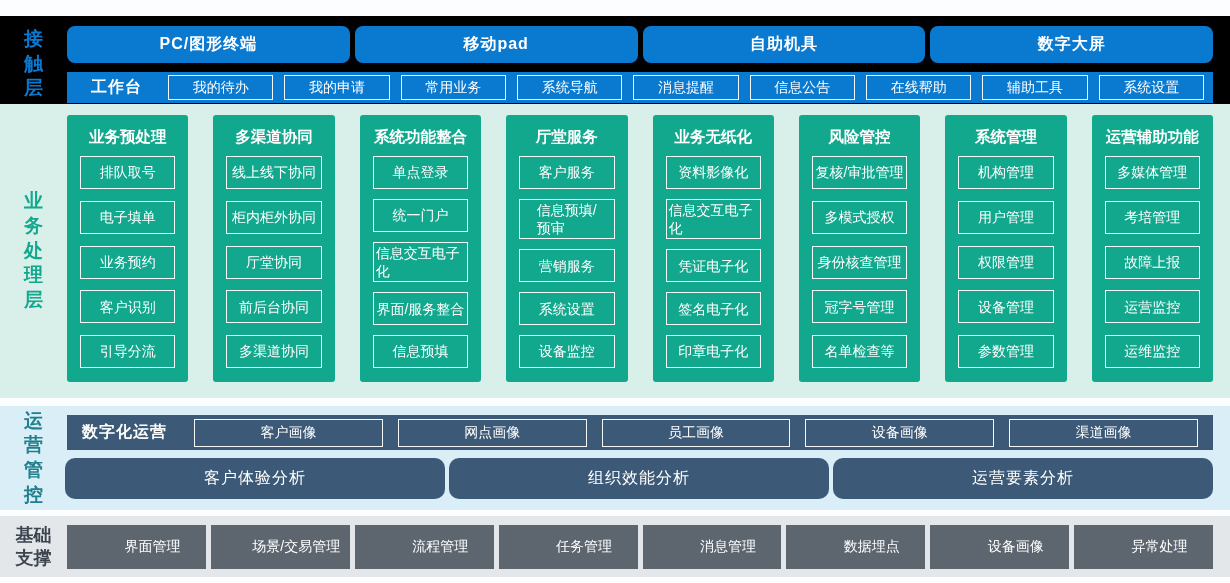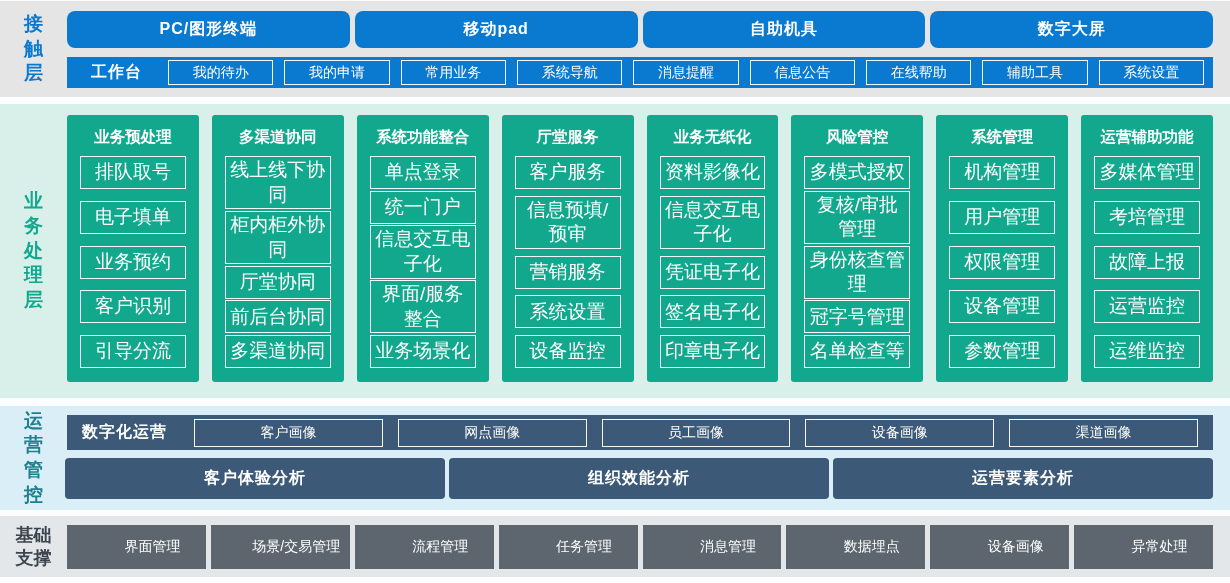--- a/index.html
+++ b/index.html
@@ -1,52 +1,52 @@
 <!DOCTYPE html>
 <html><head>
 <meta charset="utf-8">
 <style>
   html,body{margin:0;padding:0;}
   body{background:#fbfdfe;font-family:"Liberation Sans","DejaVu Sans",sans-serif;}
   .page{position:relative;width:1230px;height:583px;background:#fbfdfe;overflow:hidden;}
 
   .band{position:absolute;left:0;right:0;}
-  .band-contact{top:1px;height:96px;background:#e5e5e5;}
+  .band-contact{top:16px;height:96px;background:#000000;}
   .band-business{top:104px;height:294px;background:#d9f0ea;}
   .band-ops{top:406px;height:104px;background:#daeef8;}
   .band-foundation{top:516px;height:61px;background:#e3e7ea;}
 
   .side-label{position:absolute;left:0;top:0;bottom:0;width:67px;display:flex;align-items:center;justify-content:center;font-weight:bold;}
   .side-label .vtext{display:inline-block;width:1.05em;line-height:1.3;text-align:center;word-break:break-all;font-size:19px;letter-spacing:0;}
   .side-label .vtext2{display:inline-block;width:2.1em;line-height:1.25;text-align:center;word-break:break-all;font-size:18px;}
   .lbl-contact{color:#0a79d0;}
   .lbl-business{color:#12a88d;}
   .lbl-ops{color:#1f7f8d;}
   .lbl-foundation{color:#3c444e;}
 
   
   .channels{position:absolute;left:67px;right:17px;top:10px;height:37px;display:flex;gap:5px;}
   .channel{flex:1;background:#0a79d0;border-radius:8px;color:#fff;font-weight:bold;font-size:16px;display:flex;align-items:center;justify-content:center;letter-spacing:1px;}
   .workbench{position:absolute;left:67px;right:17px;top:56px;height:31px;background:#0a79d0;display:flex;align-items:center;gap:11px;padding:0 9px;box-sizing:border-box;}
   .wb-label{color:#fff;font-weight:bold;font-size:16px;white-space:nowrap;padding:0 15px;letter-spacing:1px;}
   .wb-item{flex:1;height:23px;border:1px solid rgba(255,255,255,.95);color:#fff;font-size:14px;display:flex;align-items:center;justify-content:center;white-space:nowrap;}
 
   
-  .columns{position:absolute;left:67px;right:17px;top:11px;bottom:16px;display:flex;gap:13px;}
+  .columns{position:absolute;left:67px;right:17px;top:11px;bottom:16px;display:flex;gap:25px;}
   .b-col{flex:1;background:#12a88d;border-radius:3px;padding:8px 13px 14px;display:flex;flex-direction:column;box-sizing:border-box;}
   .col-title{color:#fff;font-weight:bold;font-size:15.5px;text-align:center;line-height:28px;height:28px;white-space:nowrap;}
   .col-items{flex:1;display:flex;flex-direction:column;justify-content:space-between;margin-top:5px;}
-  .col-item{min-height:29px;border:1px solid rgba(255,255,255,.95);color:#fff;font-size:19px;display:flex;align-items:center;justify-content:center;text-align:center;white-space:pre-line;line-height:1.3;padding:1px 2px;}
+  .col-item{min-height:29px;border:1px solid rgba(255,255,255,.95);color:#fff;font-size:14px;display:flex;align-items:center;justify-content:center;text-align:left;white-space:pre-line;line-height:1.3;padding:1px 2px;}
 
   
   .ops-bar{position:absolute;left:67px;right:17px;top:9px;height:35px;background:#3c5a77;display:flex;align-items:center;gap:15px;padding:0 15px;box-sizing:border-box;}
   .ops-label{color:#fff;font-weight:bold;font-size:16px;white-space:nowrap;padding-right:12px;letter-spacing:1px;text-align:center;}
   .ops-item{flex:1;height:26px;border:1px solid rgba(255,255,255,.95);color:#fff;font-size:14px;display:flex;align-items:center;justify-content:center;white-space:nowrap;}
   .analysis-row{position:absolute;left:65px;right:17px;top:52px;height:41px;display:flex;gap:4px;}
-  .analysis-box{flex:1;background:#3c5a77;border-radius:4px;color:#fff;font-weight:bold;font-size:16px;display:flex;align-items:center;justify-content:center;letter-spacing:1px;}
+  .analysis-box{flex:1;background:#3c5a77;border-radius:10px;color:#fff;font-weight:normal;font-size:16px;display:flex;align-items:center;justify-content:center;letter-spacing:1px;}
 
   
   .foundation-row{position:absolute;left:67px;right:17px;top:9px;height:44px;display:flex;gap:5px;}
   .f-box{flex:1;background:#5d666f;color:#fff;font-size:14px;display:flex;align-items:center;justify-content:center;white-space:nowrap;padding-left:32px;}
 </style>
 </head>
 <body>
 
 <div class="page">
 
@@ -102,21 +102,21 @@
         </div>
       </div>
 
       <div class="b-col">
         <div class="col-title">系统功能整合</div>
         <div class="col-items">
           <div class="col-item">单点登录</div>
           <div class="col-item">统一门户</div>
           <div class="col-item">信息交互电子化</div>
           <div class="col-item">界面/服务整合</div>
-          <div class="col-item">业务场景化</div>
+          <div class="col-item">信息预填</div>
         </div>
       </div>
 
       <div class="b-col">
         <div class="col-title">厅堂服务</div>
         <div class="col-items">
           <div class="col-item">客户服务</div>
           <div class="col-item">信息预填/
 预审</div>
           <div class="col-item">营销服务</div>
@@ -132,22 +132,22 @@
           <div class="col-item">信息交互电子化</div>
           <div class="col-item">凭证电子化</div>
           <div class="col-item">签名电子化</div>
           <div class="col-item">印章电子化</div>
         </div>
       </div>
 
       <div class="b-col">
         <div class="col-title">风险管控</div>
         <div class="col-items">
+          <div class="col-item">复核/审批管理</div>
           <div class="col-item">多模式授权</div>
-          <div class="col-item">复核/审批管理</div>
           <div class="col-item">身份核查管理</div>
           <div class="col-item">冠字号管理</div>
           <div class="col-item">名单检查等</div>
         </div>
       </div>
 
       <div class="b-col">
         <div class="col-title">系统管理</div>
         <div class="col-items">
           <div class="col-item">机构管理</div>

